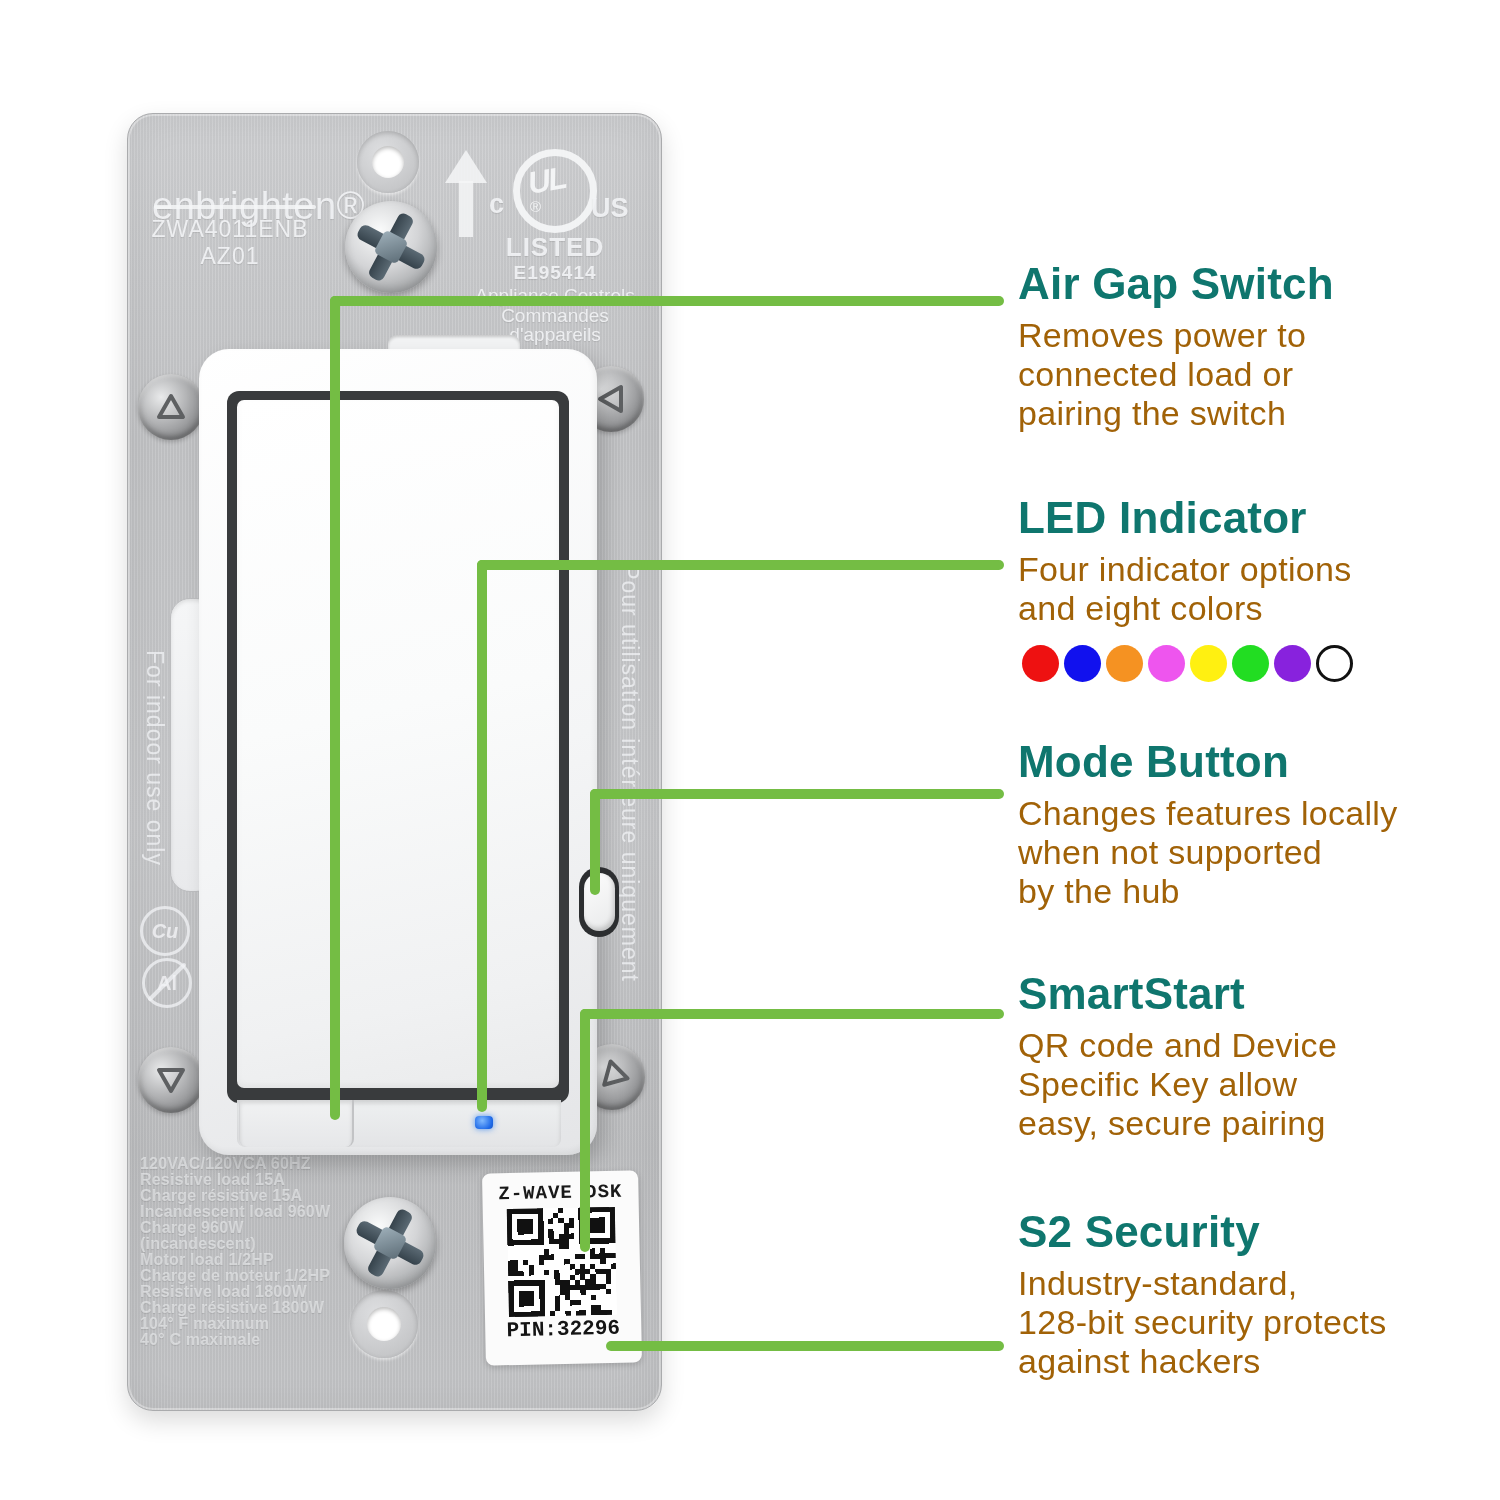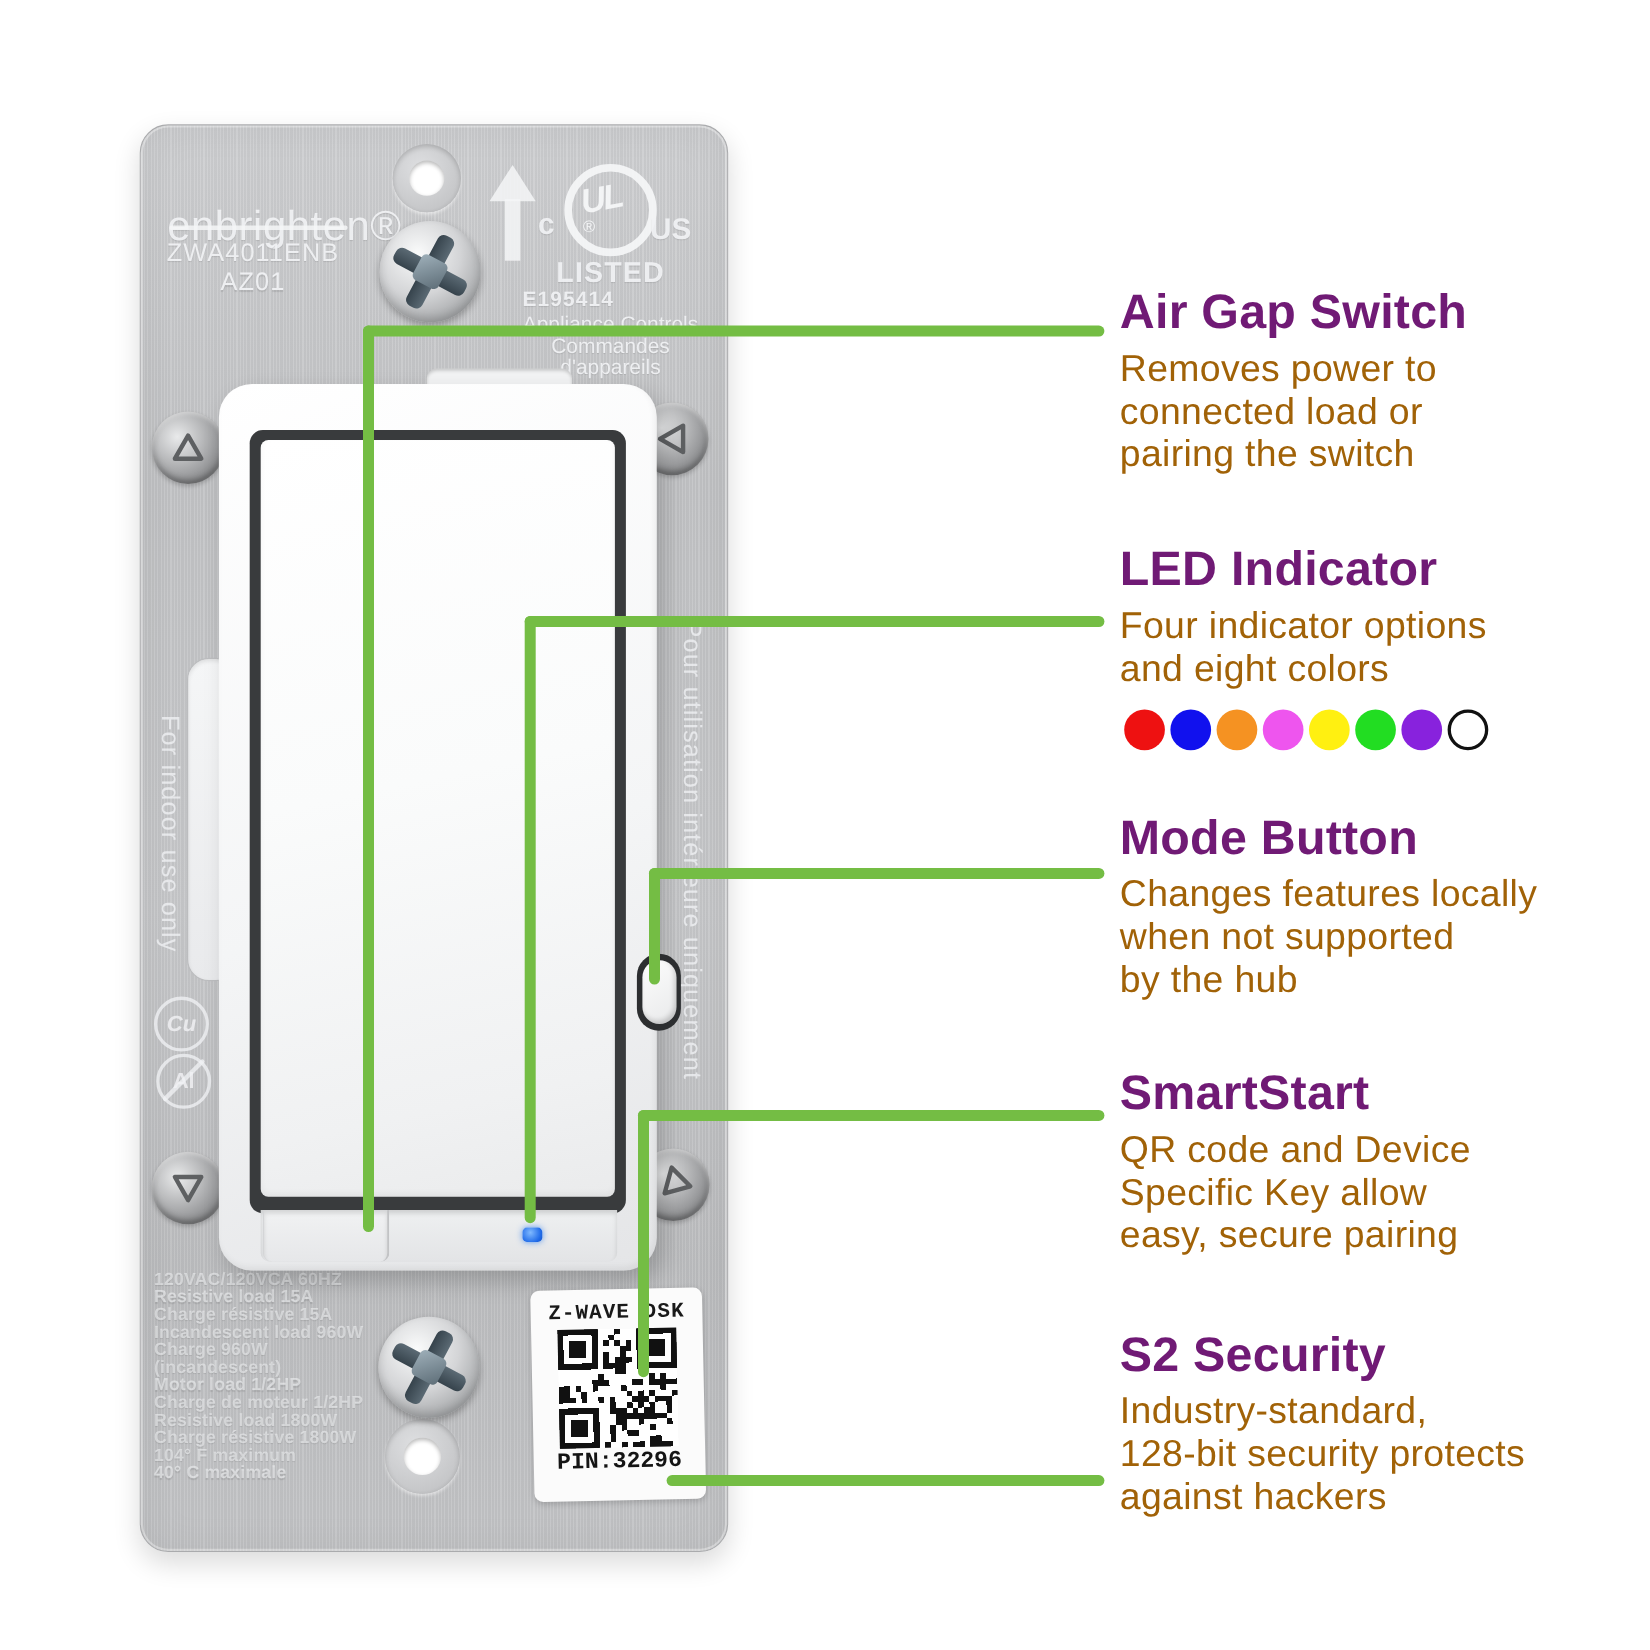--- a/index.html
+++ b/index.html
@@ -28,21 +28,21 @@
 
   
   .ul-circle{position:absolute;left:513px;top:149px;width:70px;height:70px;border-radius:50%;
     border:7px solid rgba(246,247,248,.9);}
   .ul-letters{position:absolute;left:528px;top:163px;font-size:31px;font-weight:bold;font-style:italic;
     color:rgba(246,247,248,.92);transform:rotate(-10deg);letter-spacing:-2px;}
   .ul-reg{position:absolute;left:530px;top:198px;font-size:15px;color:rgba(246,247,248,.92);}
   .ul-c{left:489px;top:189px;font-size:27px;font-weight:bold;}
   .ul-us{left:591px;top:193px;font-size:27px;font-weight:bold;}
   .ul-listed{left:475px;top:232px;width:160px;text-align:center;font-size:26px;font-weight:bold;letter-spacing:1px;}
-  .ul-file{left:475px;top:262px;width:160px;font-size:19px;font-weight:bold;letter-spacing:1px;}
+  .ul-file{left:475px;top:262px;width:160px;text-align:center;font-size:19px;font-weight:bold;letter-spacing:1px;}
   .ul-l1{left:455px;top:285px;width:200px;text-align:center;font-size:19px;}
   .ul-l2{left:475px;top:305px;width:160px;text-align:center;font-size:19px;}
   .ul-l3{left:475px;top:324px;width:160px;text-align:center;font-size:19px;}
 
   .vtext{position:absolute;font-size:23px;letter-spacing:1px;color:rgba(242,243,245,.75);
     text-align:center;transform:rotate(90deg);}
   .vtext-left{left:45px;top:745px;width:220px;height:26px;}
   .vtext-right{left:395px;top:760px;width:470px;height:26px;}
 
   .metal-badge{position:absolute;width:44px;height:44px;border-radius:50%;
@@ -125,21 +125,21 @@
   .qr-title{margin-top:10px;font-family:"Liberation Mono",monospace;font-weight:bold;font-size:19px;
     letter-spacing:1px;color:#191919;}
   .qr-box{margin-top:4px;width:108px;height:108px;}
   .qr-pin{margin-top:2px;font-family:"Liberation Mono",monospace;font-weight:bold;font-size:21px;color:#141414;}
 
   
   .gl{position:absolute;background:var(--green);border-radius:6px;z-index:9;}
 
   
   .callout{position:absolute;left:1018px;width:430px;z-index:5;}
-  .callout h2{margin:0;font-size:44px;line-height:52px;font-weight:bold;color:#701a75;letter-spacing:.2px;}
+  .callout h2{margin:0;font-size:44px;line-height:52px;font-weight:bold;color:#0f766e;letter-spacing:.2px;}
   .callout p{margin:6px 0 0 0;font-size:34px;line-height:39px;color:#a16207;letter-spacing:.3px;}
   .dots{position:absolute;left:1022px;top:645px;display:flex;gap:5px;z-index:5;}
   .dot{width:37px;height:37px;border-radius:50%;}
   .dot.white{border:3px solid #111;width:31px;height:31px;}
 </style>
 </head>
 <body>
 
 <div id="canvas" style="--green: #74BD44;">
 

